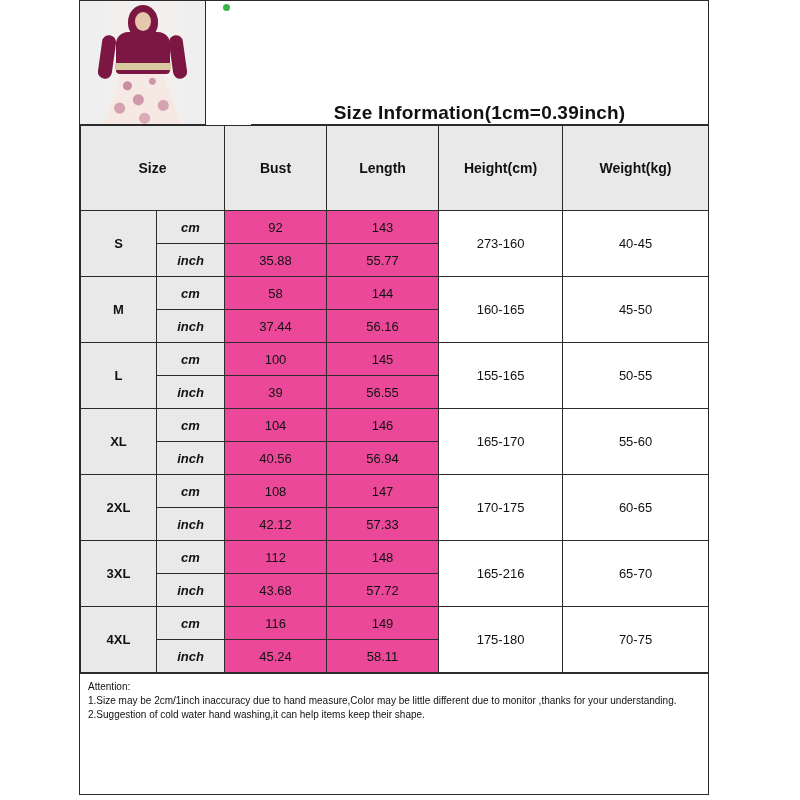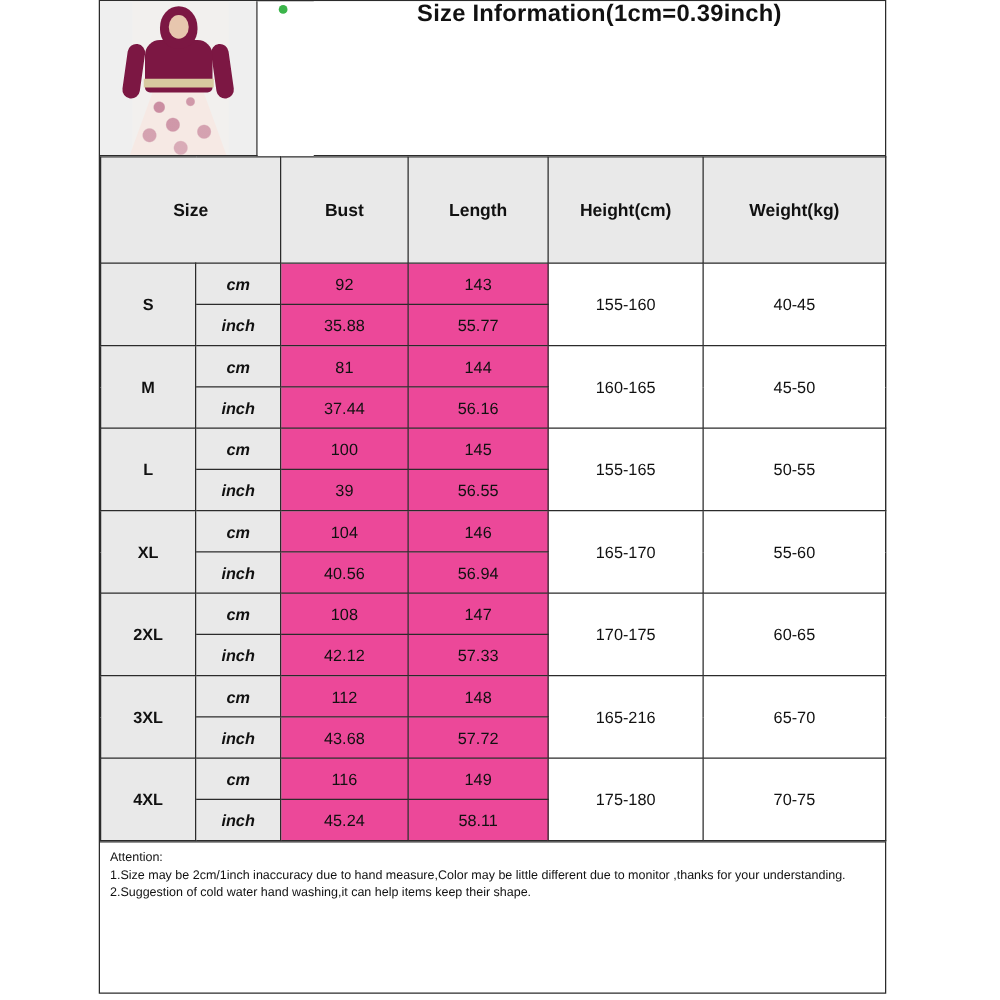--- a/index.html
+++ b/index.html
@@ -137,21 +137,21 @@
   }
   .photo .sleeve-l { left: 20px; transform: rotate(8deg); }
   .photo .sleeve-r { right: 20px; transform: rotate(-8deg); }
 
   .title-cell {
     flex: 1;
     height: 100%;
     box-sizing: border-box;
     border-bottom: 1px solid #2b2b2b;
     display: flex;
-    align-items: flex-start;
+    align-items: flex-end;
     justify-content: center;
     background: #ffffff;
     margin-left: 45px;
   }
   .title-text {
     font-size: 19px;
     font-weight: bold;
     color: #111111;
     letter-spacing: .2px;
   }
@@ -272,33 +272,33 @@
           <th>Weight(kg)</th>
         </tr>
       </thead>
       <tbody>
 
         <tr>
           <td class="size-label" rowspan="2">S</td>
           <td class="unit-cell">cm</td>
           <td class="value-cell">92</td>
           <td class="value-cell">143</td>
-          <td class="span-cell" rowspan="2">155-160</td>
+          <td class="span-cell" rowspan="2">273-160</td>
           <td class="span-cell" rowspan="2">40-45</td>
         </tr>
         <tr>
           <td class="unit-cell">inch</td>
           <td class="value-cell">35.88</td>
           <td class="value-cell">55.77</td>
         </tr>
 
         <tr>
           <td class="size-label" rowspan="2">M</td>
           <td class="unit-cell">cm</td>
-          <td class="value-cell">81</td>
+          <td class="value-cell">58</td>
           <td class="value-cell">144</td>
           <td class="span-cell" rowspan="2">160-165</td>
           <td class="span-cell" rowspan="2">45-50</td>
         </tr>
         <tr>
           <td class="unit-cell">inch</td>
           <td class="value-cell">37.44</td>
           <td class="value-cell">56.16</td>
         </tr>
 

